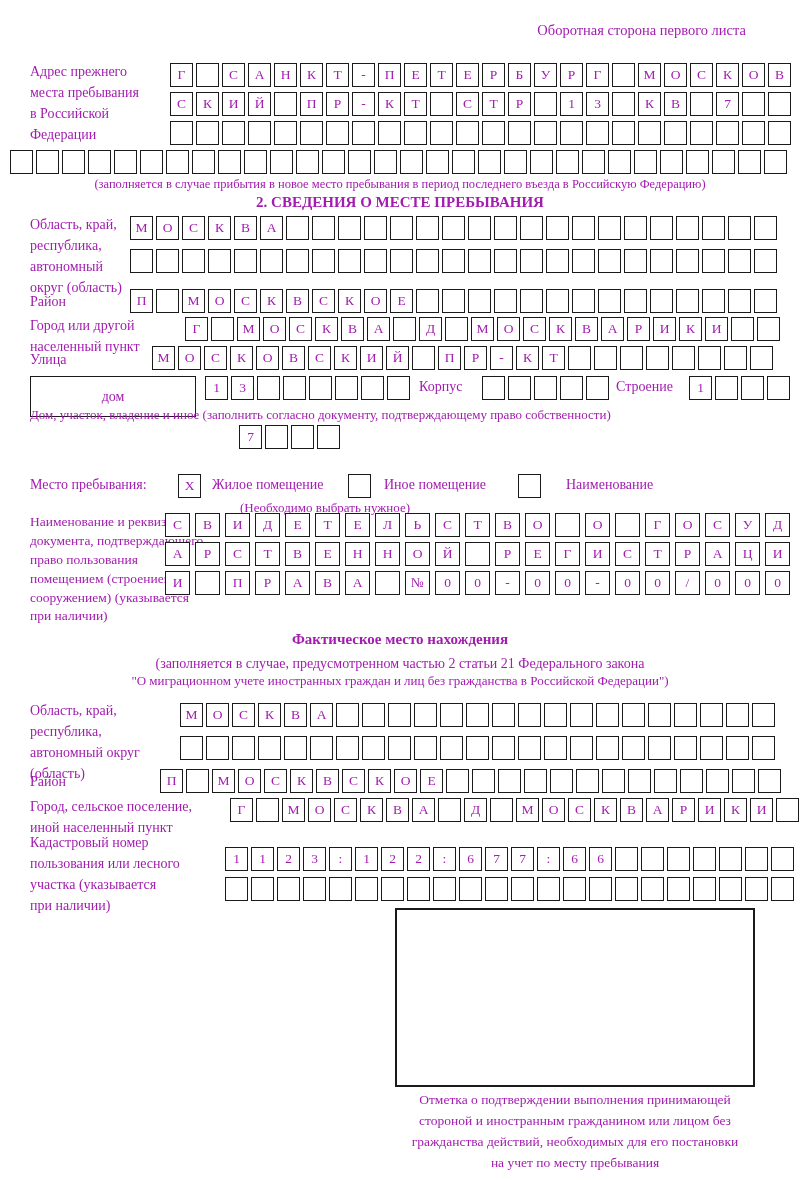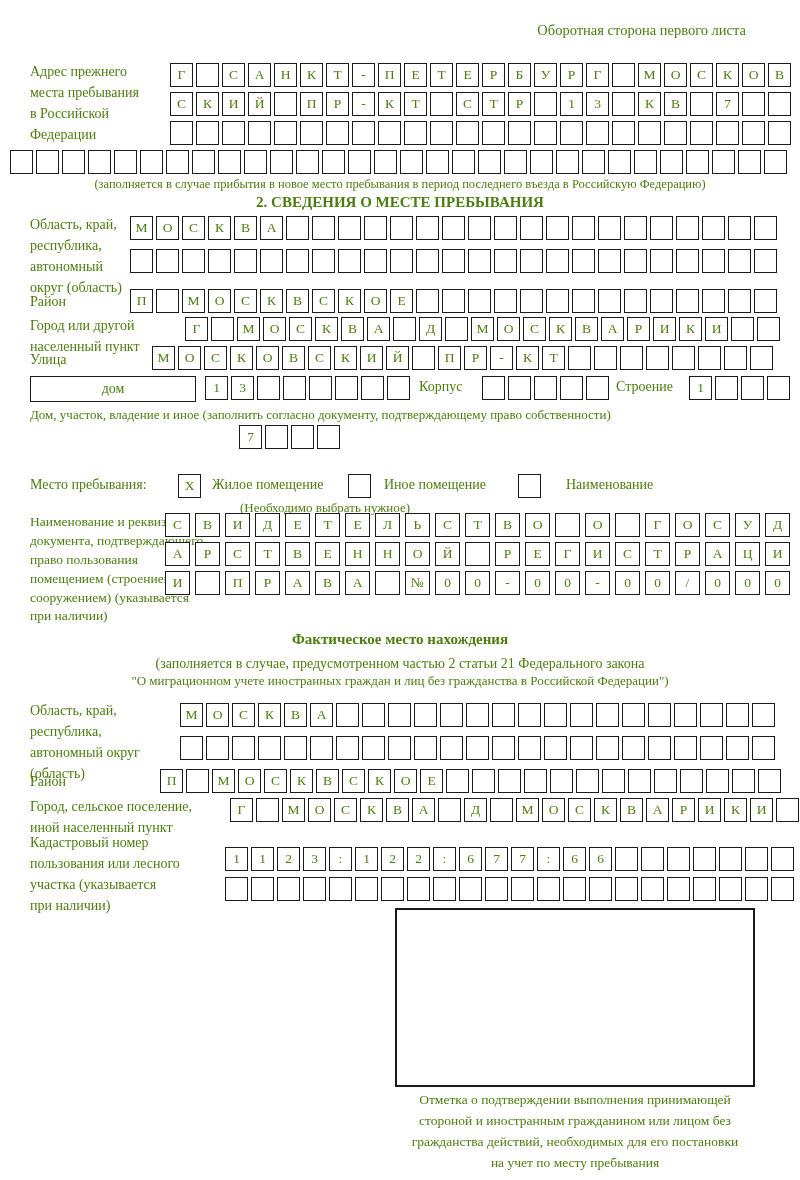--- a/index.html
+++ b/index.html
@@ -1,18 +1,18 @@
 <!DOCTYPE html>
 <html><head>
 <meta charset="utf-8">
 <style>
   html,body { margin:0; padding:0; background:#ffffff; }
   .page {
     position:relative; width:800px; height:1180px; background:#ffffff;
-    font-family:"Liberation Serif", serif; color:#4d7c0f; overflow:hidden;
+    font-family:"Liberation Serif", serif; color:#a21caf; overflow:hidden;
   }
   .hdr { position:absolute; font-size:14.5px; }
   .lbl { position:absolute; font-size:14px; line-height:1.5; white-space:pre-line; }
   .lbl.small { font-size:13.5px; line-height:1.4; }
   .inline-lbl { position:absolute; font-size:14px; white-space:nowrap; }
   .note { position:absolute; font-size:12.5px; }
   .center { left:0; width:800px; text-align:center; }
   .title { position:absolute; left:0; width:800px; text-align:center; font-weight:bold; font-size:15px; }
   .cells { position:absolute; display:flex; gap:3px; }
   .cell {
@@ -293,21 +293,21 @@
       <div class="cell"></div>
       <div class="cell"></div>
       <div class="cell"></div>
       <div class="cell"></div>
       <div class="cell"></div>
       <div class="cell"></div>
       <div class="cell"></div>
       <div class="cell"></div>
     </div>
 
-  <div class="labelbox" style="left:30px; top:376px; width:166px; height:26px;">дом</div>
+  <div class="labelbox" style="left:30px; top:376px; width:166px; height:41px;">дом</div>
   <div class="cells" style="left:205px; top:376px;">
       <div class="cell">1</div>
       <div class="cell">3</div>
       <div class="cell"></div>
       <div class="cell"></div>
       <div class="cell"></div>
       <div class="cell"></div>
       <div class="cell"></div>
       <div class="cell"></div>
     </div>

